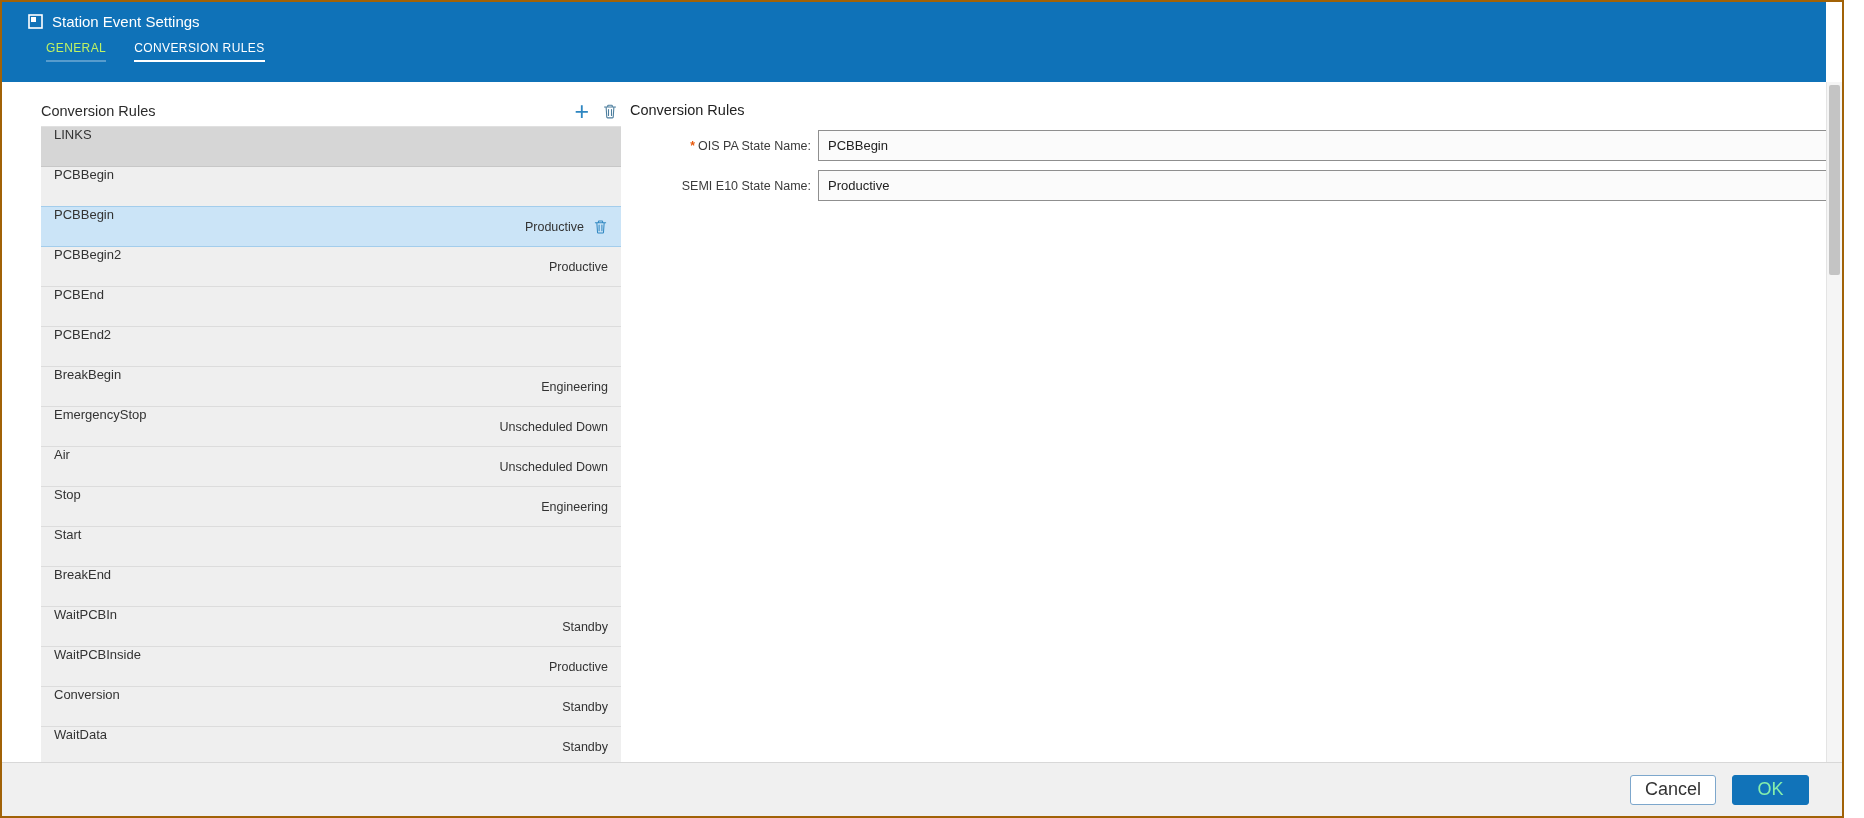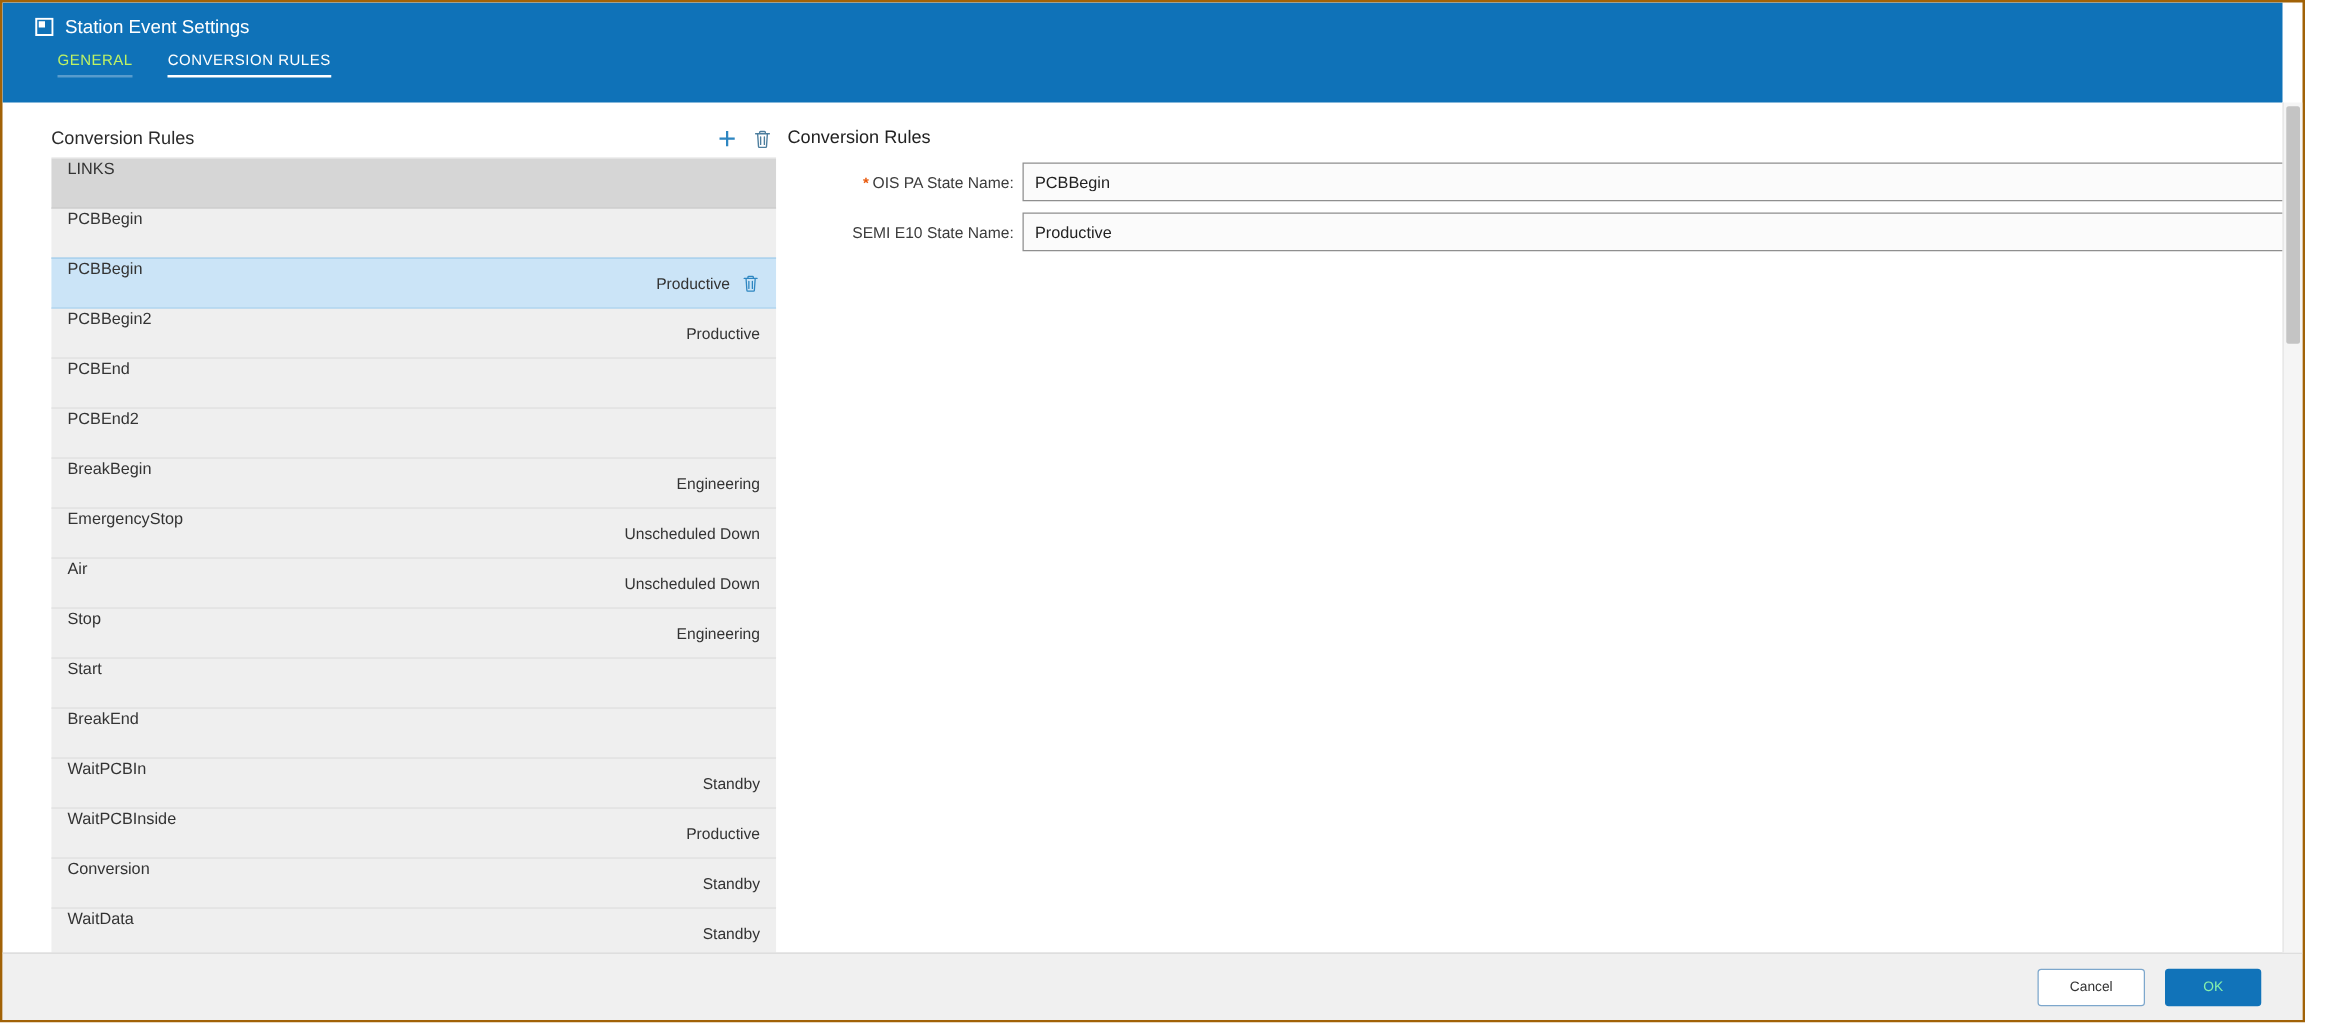--- a/index.html
+++ b/index.html
@@ -63,21 +63,21 @@
     font-size: 13px; color: #222; padding: 0 9px; font-family: inherit; outline: none;
   }
 
   
   .footer {
     position: absolute; left: 0; right: 0; bottom: 0; height: 54px;
     background: #f0f0f0; border-top: 1px solid #d8d8d8;
     display: flex; align-items: center; justify-content: flex-end; gap: 16px; padding-right: 33px;
   }
   .btn {
-    height: 30px; border-radius: 3px; font-size: 11px;
+    height: 30px; border-radius: 3px; font-size: 18px;
     display: flex; align-items: center; justify-content: center; cursor: pointer; font-family: inherit;
   }
   .btn-cancel { width: 86px; background: #ffffff; border: 1px solid #7da7cc; color: #333; }
   .btn-ok { width: 77px; background: #1173b9; border: 1px solid #1173b9; color: #86efac; }
 
   
   .scrollbar {
     position: absolute; top: 80px; right: 0; width: 16px; bottom: 54px;
     background: #f5f5f5; border-left: 1px solid #e4e4e4;
   }

